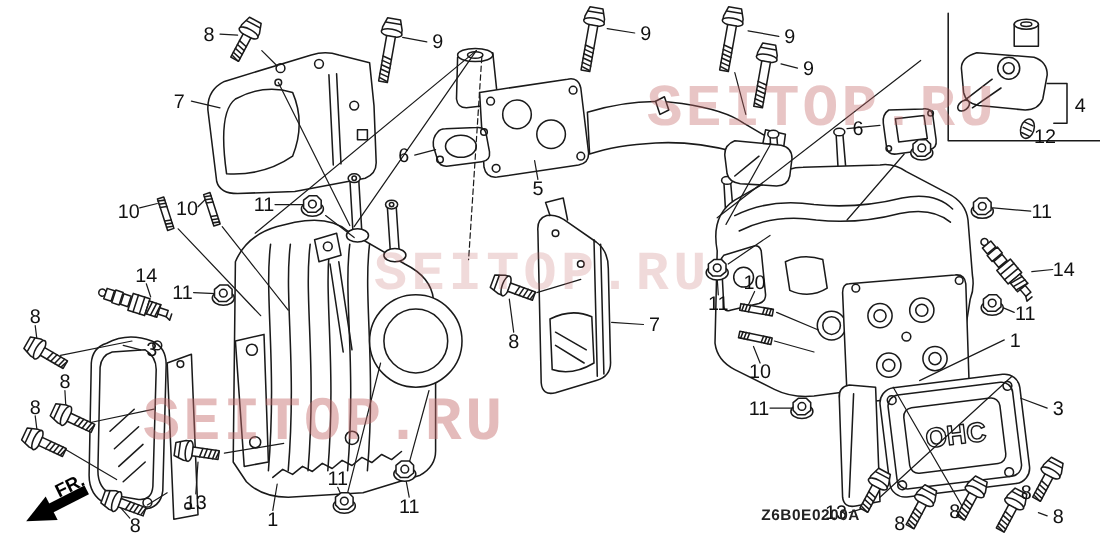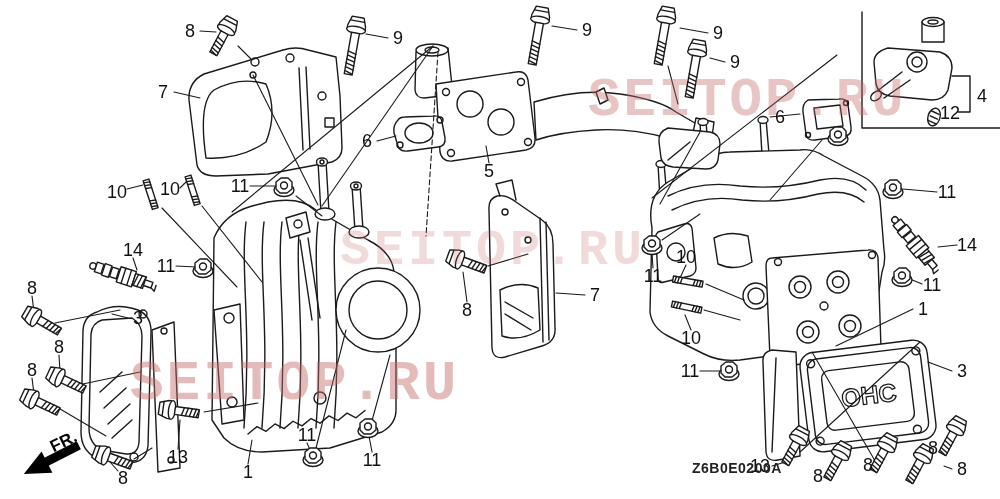--- a/index.html
+++ b/index.html
@@ -345,21 +345,21 @@
       <span class="callout" style="left: 190px; top: 31px;">8</span>
       <span class="callout" style="left: 398px; top: 38px;">9</span>
       <span class="callout" style="left: 587px; top: 30px;">9</span>
       <span class="callout" style="left: 718px; top: 33px;">9</span>
       <span class="callout" style="left: 735px; top: 62px;">9</span>
       <span class="callout" style="left: 163px; top: 92px;">7</span>
       <span class="callout" style="left: 367px; top: 141px;">6</span>
       <span class="callout" style="left: 489px; top: 171px;">5</span>
       <span class="callout" style="left: 780px; top: 117px;">6</span>
       <span class="callout" style="left: 982px; top: 96px;">4</span>
-      <span class="callout" style="left: 950px; top: 113px;">12</span>
+      <span class="callout" style="left: 950px; top: 124px;">12</span>
       <span class="callout" style="left: 117px; top: 192px;">10</span>
       <span class="callout" style="left: 170px; top: 189px;">10</span>
       <span class="callout" style="left: 240px; top: 186px;">11</span>
       <span class="callout" style="left: 947px; top: 192px;">11</span>
       <span class="callout" style="left: 133px; top: 250px;">14</span>
       <span class="callout" style="left: 166px; top: 266px;">11</span>
       <span class="callout" style="left: 138px; top: 318px;">3</span>
       <span class="callout" style="left: 32px; top: 288px;">8</span>
       <span class="callout" style="left: 59px; top: 347px;">8</span>
       <span class="callout" style="left: 32px; top: 370px;">8</span>

